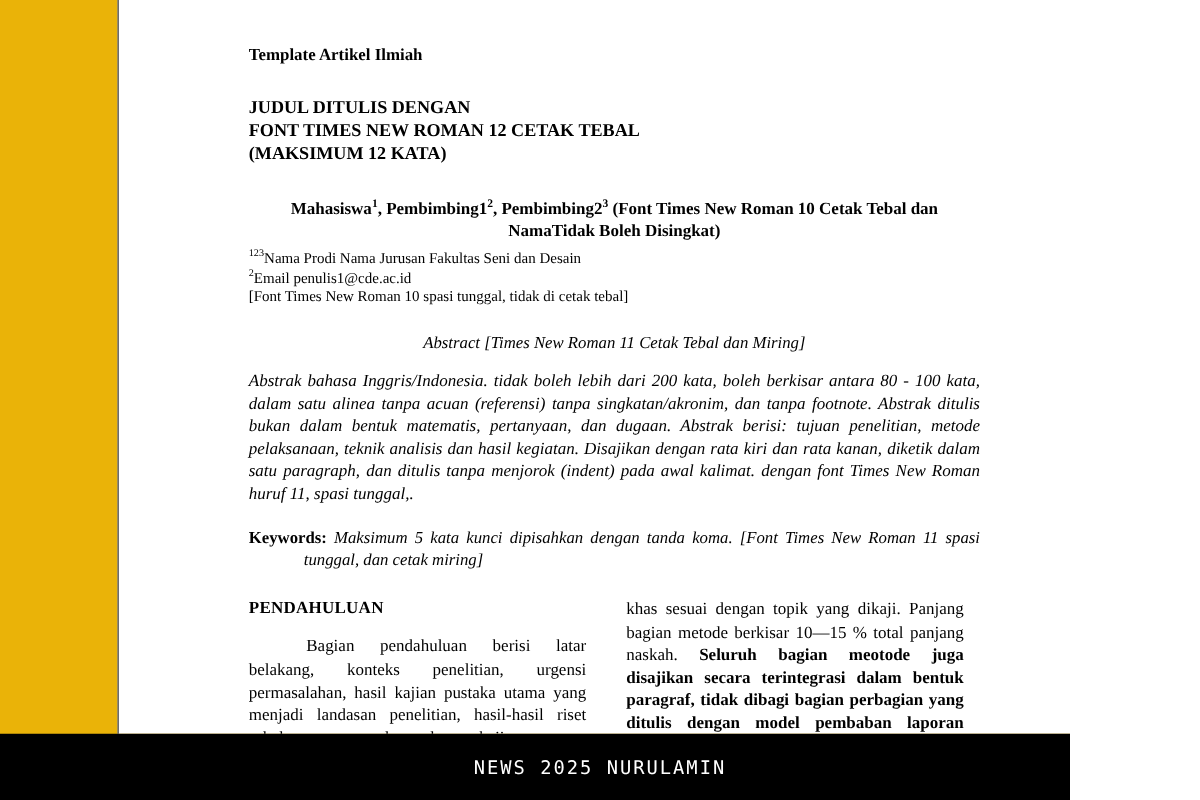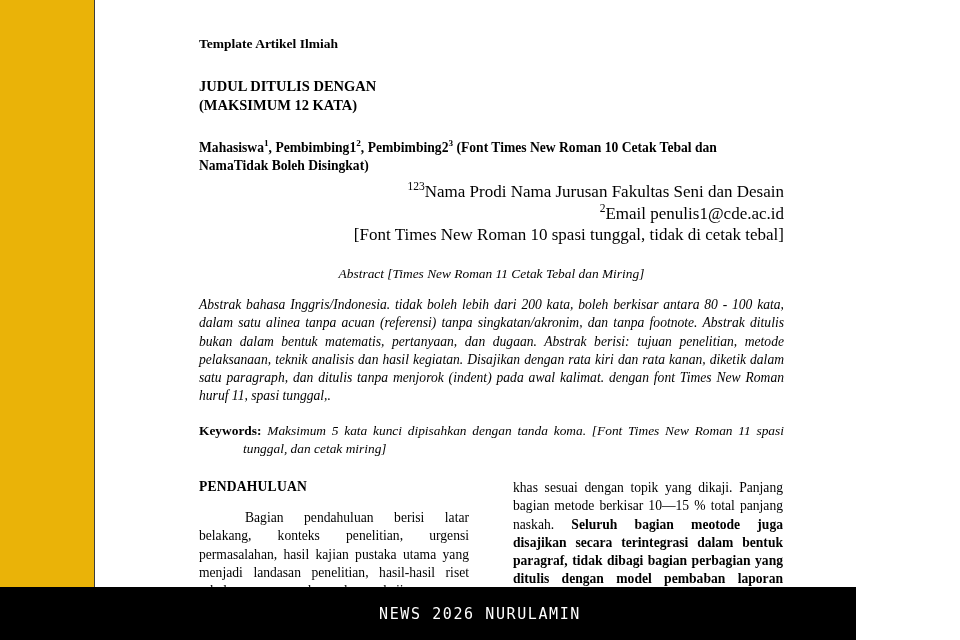--- a/index.html
+++ b/index.html
@@ -45,28 +45,29 @@
     line-height: 1.2;
   }
   .title-block {
     text-align: left;
     font-weight: bold;
     font-size: 14.5px;
     line-height: 1.28;
     margin-top: 25px;
   }
   .authors {
+    text-align: center;
     font-weight: bold;
     font-size: 13.6px;
     line-height: 1.3;
     margin-top: 25px;
   }
   .affil-block {
-    text-align: right;
-    font-size: 17px;
+    text-align: left;
+    font-size: 12px;
     line-height: 1.29;
     margin-top: 6px;
   }
   .affil-block div { white-space: nowrap; }
   sup {
     font-size: 0.68em;
     vertical-align: super;
     line-height: 0;
   }
   .abstract-heading {
@@ -92,21 +93,21 @@
     text-indent: -44px;
   }
   .keywords .kw-label {
     font-weight: bold;
     font-style: normal;
   }
   .keywords .kw-text { font-style: italic; }
   .section-wrap { margin-top: 22px; }
   .columns {
     display: flex;
-    gap: 44px;
+    gap: 32px;
   }
   .col {
     width: 270px;
   }
   .section-heading {
     font-weight: bold;
     font-size: 13.6px;
     letter-spacing: 0.2px;
     margin-bottom: 14px;
   }
@@ -139,20 +140,21 @@
 
 <div class="viewer">
 
   <div class="page">
     <div class="page-inner">
 
       <div class="doc-label">Template Artikel Ilmiah</div>
 
       <div class="title-block">
         <div>JUDUL DITULIS DENGAN</div>
+        <div>FONT TIMES NEW ROMAN 12 CETAK TEBAL</div>
         <div>(MAKSIMUM 12 KATA)</div>
       </div>
 
       <div class="authors">
         <div><span>Mahasiswa</span><sup>1</sup><span>, Pembimbing1</span><sup>2</sup><span>, Pembimbing2</span><sup>3</sup><span> (Font Times New Roman 10 Cetak Tebal dan</span></div>
         <div>NamaTidak Boleh Disingkat)</div>
       </div>
 
       <div class="affil-block">
         <div><sup>123</sup><span>Nama Prodi Nama Jurusan Fakultas Seni dan Desain</span></div>
@@ -177,16 +179,16 @@
             <p><span>khas sesuai dengan topik yang dikaji. Panjang bagian metode berkisar 10—15 % total panjang naskah. </span><span class="bold-run">Seluruh bagian meotode juga disajikan secara terintegrasi dalam bentuk paragraf, tidak dibagi bagian perbagian yang ditulis dengan model pembaban laporan penelitian/skripsi/tesis</span></p>
           </div>
 
         </div>
       </div>
 
     </div>
   </div>
 
   <div class="caption-bar">
-    <span>NEWS 2026 NURULAMIN</span>
+    <span>NEWS 2025 NURULAMIN</span>
   </div>
 
 </div>
 
 </body></html>

